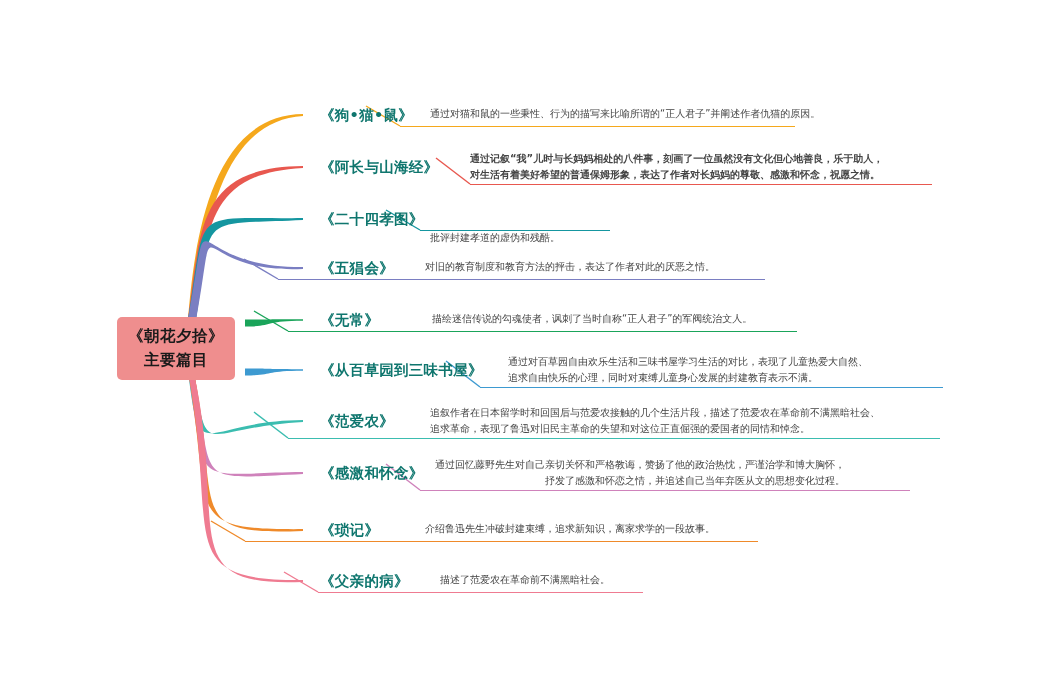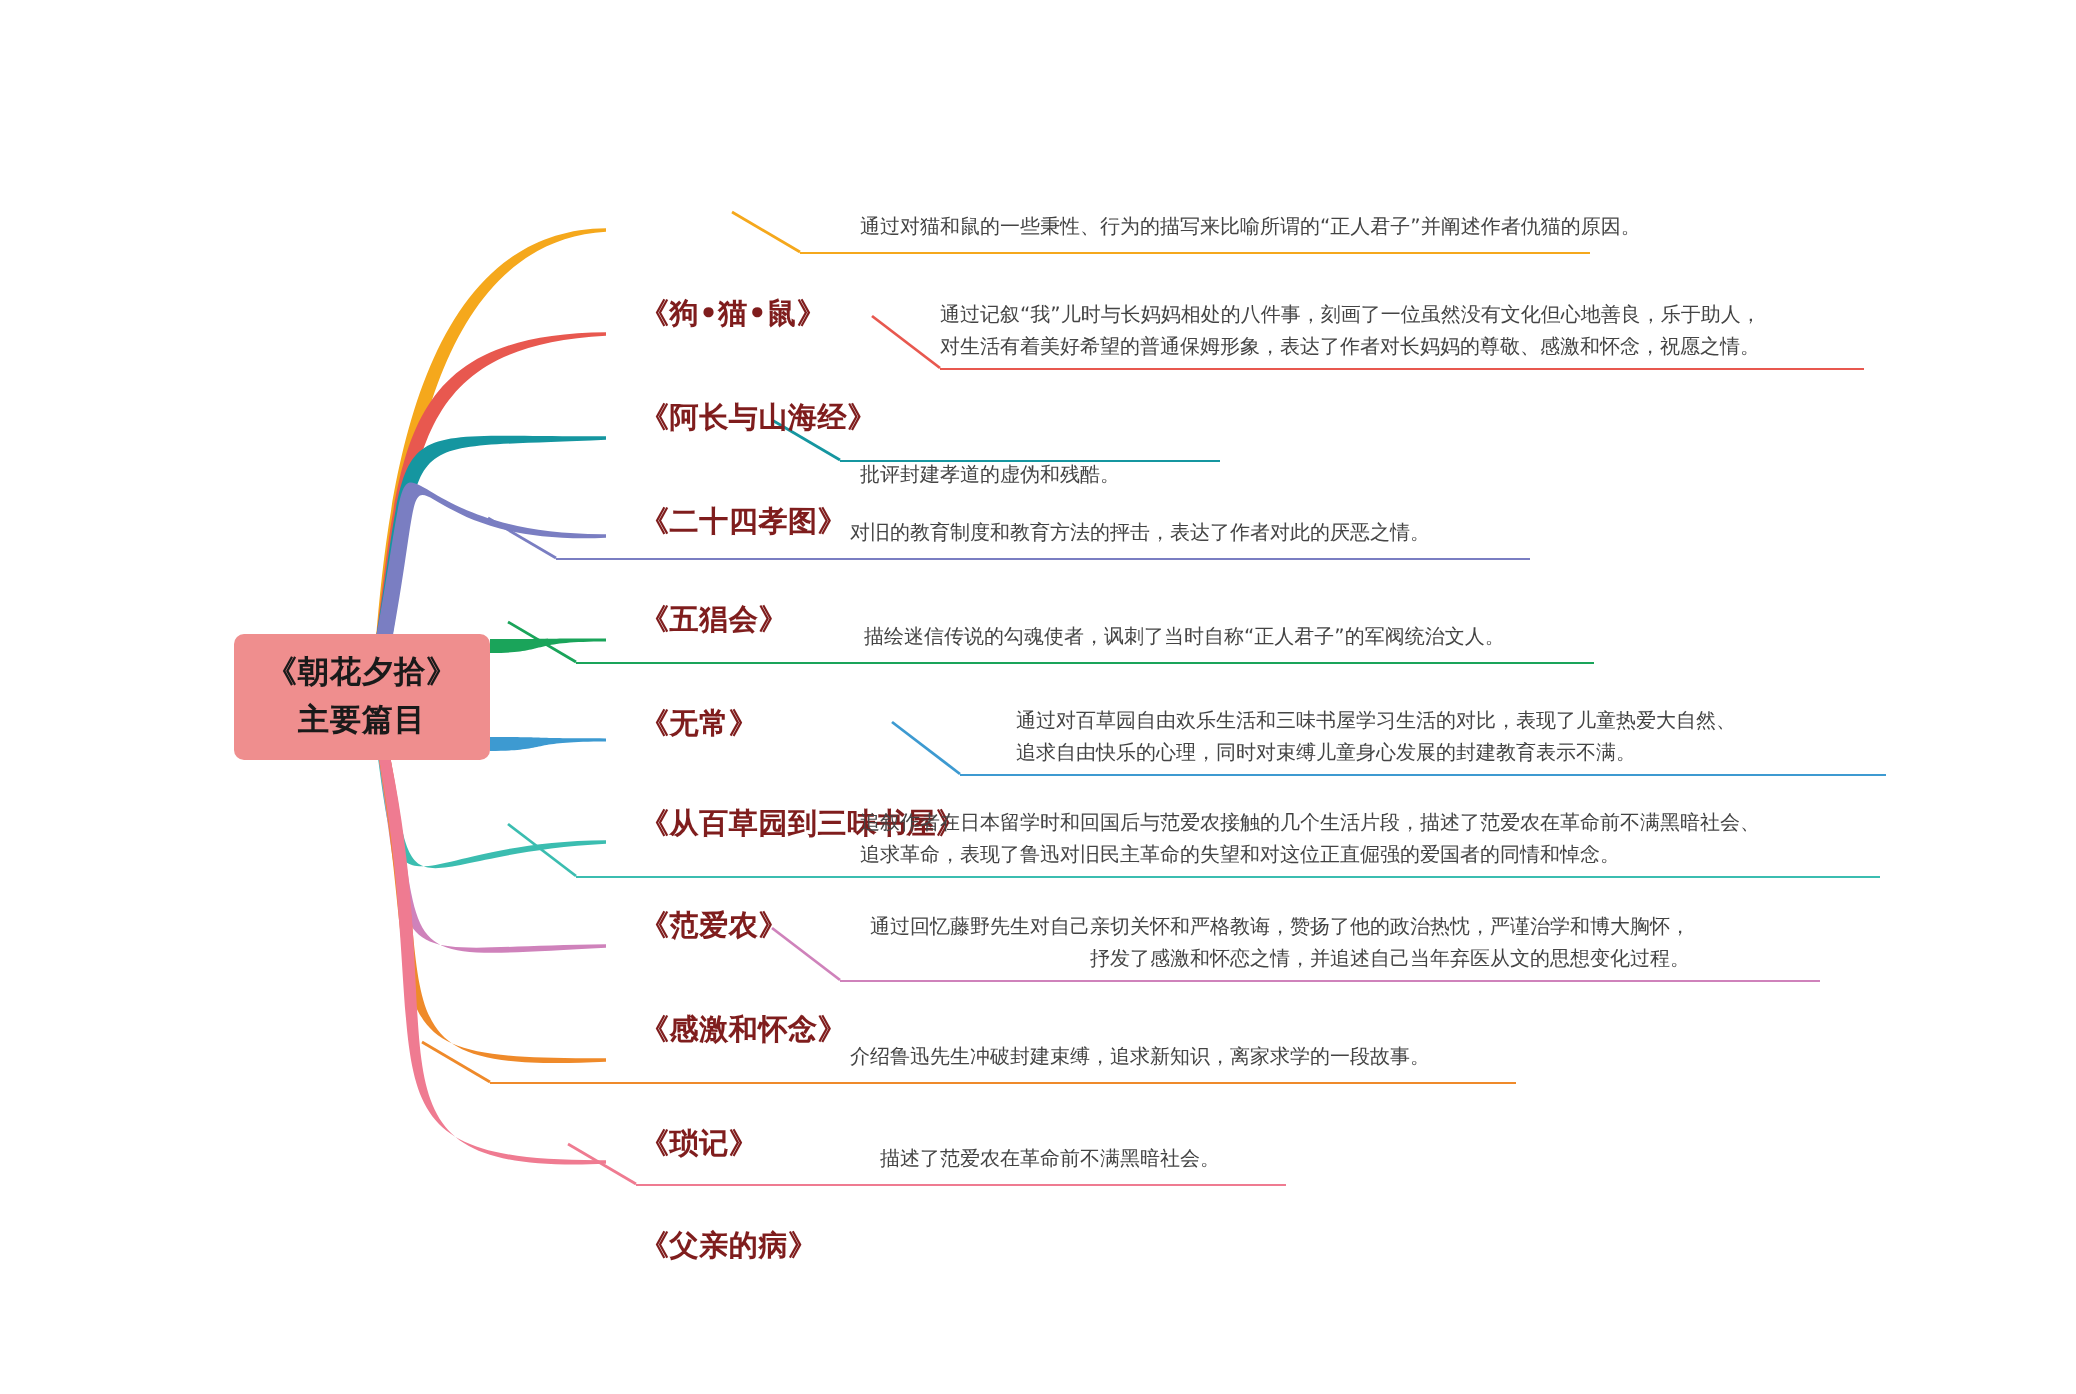--- a/index.html
+++ b/index.html
@@ -23,48 +23,47 @@
     left: 0;
     top: 0;
     width: 1038px;
     height: 697px;
     pointer-events: none;
   }
   #central-node {
     position: absolute;
     left: 117px;
     top: 317px;
-    width: 128px;
+    width: 118px;
     height: 63px;
     background: #ef8e8e;
     border-radius: 5px;
     display: flex;
     flex-direction: column;
     align-items: center;
     justify-content: center;
     z-index: 5;
     box-sizing: border-box;
   }
   #central-node .cn-line {
     color: #1a1a1a;
     font-size: 15.5px;
     font-weight: bold;
     line-height: 1.5;
     letter-spacing: 0.5px;
     white-space: nowrap;
   }
   .topic-title {
     position: absolute;
-    color: #7f1d1d;
+    color: #0f766e;
     font-size: 14.5px;
     font-weight: bold;
     letter-spacing: 0.3px;
     white-space: nowrap;
     transform: translateY(-50%);
-    margin-top: 42px;
   }
   .topic-desc {
     position: absolute;
     color: #444444;
     font-size: 10px;
     line-height: 1.55;
     white-space: pre-line;
     transform: translateY(-50%);
   }
   .desc-rule {
@@ -105,21 +104,21 @@
   <div id="central-node">
     <span class="cn-line">《朝花夕拾》</span>
     <span class="cn-line">主要篇目</span>
   </div>
 
   <div id="topics-layer">
       <div class="topic-title" style="left: 320px; top: 115px;">《狗•猫•鼠》</div>
       <div class="topic-desc" style="left: 430px; top: 114px;">通过对猫和鼠的一些秉性、行为的描写来比喻所谓的“正人君子”并阐述作者仇猫的原因。</div>
       <div class="desc-rule" style="left: 400px; top: 126px; width: 395px; border-bottom-color: rgb(245, 168, 28);"></div>
       <div class="topic-title" style="left: 320px; top: 167px;">《阿长与山海经》</div>
-      <div class="topic-desc" style="left: 470px; top: 166px;">通过记叙“我”儿时与长妈妈相处的八件事，刻画了一位虽然没有文化但心地善良，乐于助人，
+      <div class="topic-desc" style="left: 470px; top: 166px; font-weight: bold;">通过记叙“我”儿时与长妈妈相处的八件事，刻画了一位虽然没有文化但心地善良，乐于助人，
 对生活有着美好希望的普通保姆形象，表达了作者对长妈妈的尊敬、感激和怀念，祝愿之情。</div>
       <div class="desc-rule" style="left: 470px; top: 184px; width: 462px; border-bottom-color: rgb(232, 88, 79);"></div>
       <div class="topic-title" style="left: 320px; top: 219px;">《二十四孝图》</div>
       <div class="topic-desc" style="left: 430px; top: 218px; margin-top: 20px;">批评封建孝道的虚伪和残酷。</div>
       <div class="desc-rule" style="left: 420px; top: 230px; width: 190px; border-bottom-color: rgb(21, 150, 160);"></div>
       <div class="topic-title" style="left: 320px; top: 268px;">《五猖会》</div>
       <div class="topic-desc" style="left: 425px; top: 267px;">对旧的教育制度和教育方法的抨击，表达了作者对此的厌恶之情。</div>
       <div class="desc-rule" style="left: 278px; top: 279px; width: 487px; border-bottom-color: rgb(122, 126, 194);"></div>
       <div class="topic-title" style="left: 320px; top: 320px;">《无常》</div>
       <div class="topic-desc" style="left: 432px; top: 319px;">描绘迷信传说的勾魂使者，讽刺了当时自称“正人君子”的军阀统治文人。</div>

